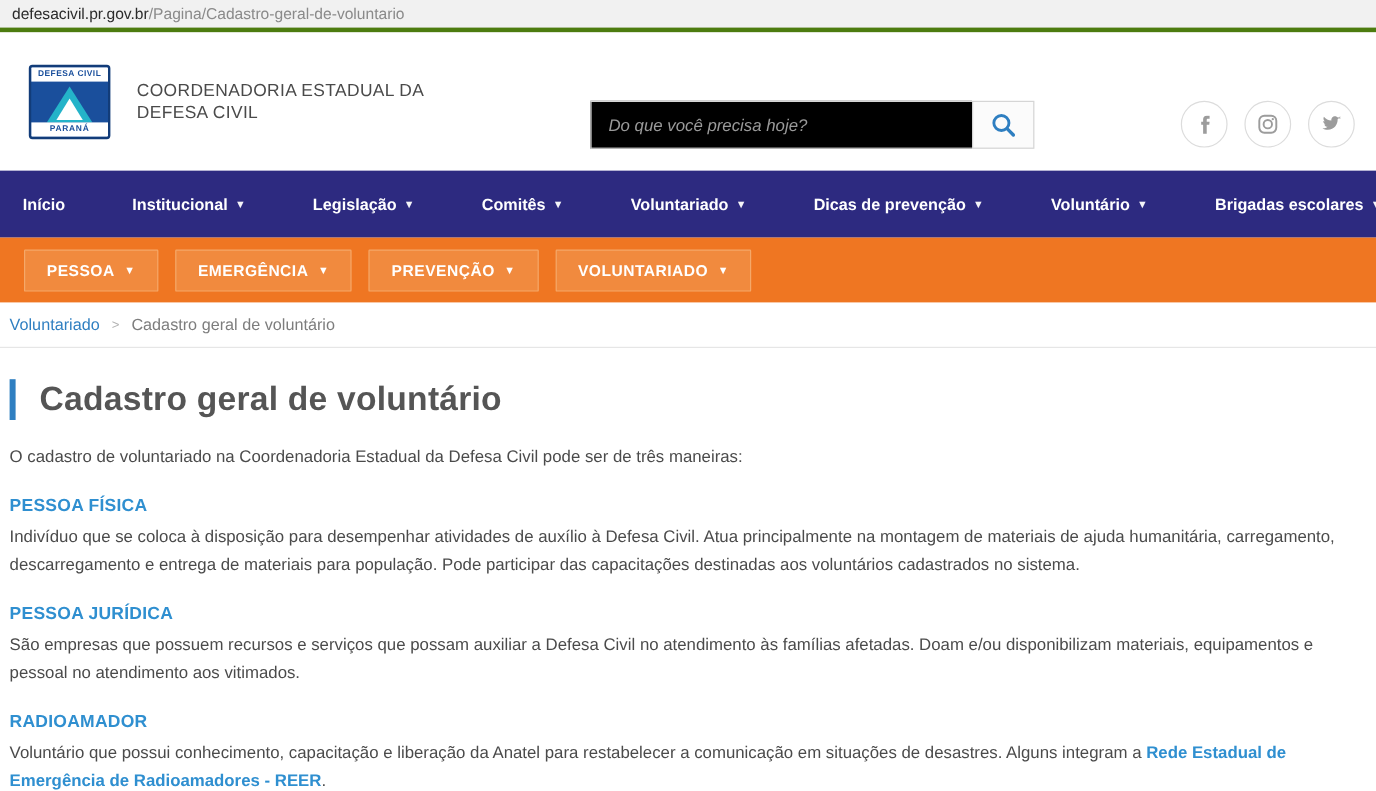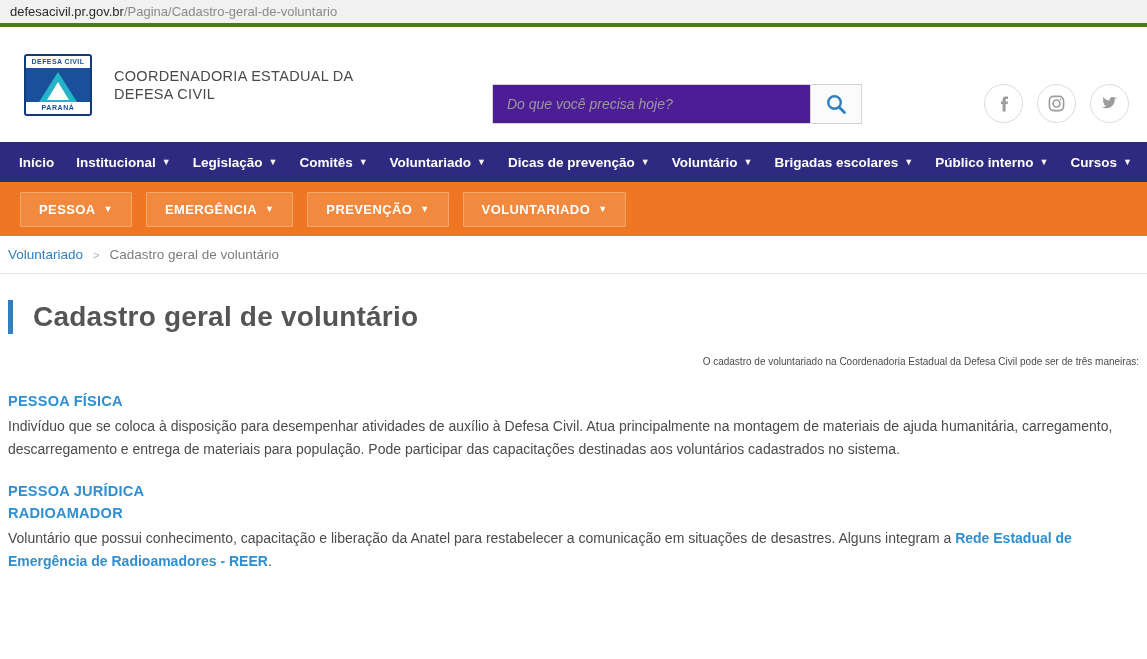--- a/index.html
+++ b/index.html
@@ -97,21 +97,21 @@
   .searchinput {
     flex: 1;
     border: 1px solid #d5d5d5;
     border-right: none;
     padding: 0 14px;
     font-size: 14px;
     font-style: italic;
     color: #8c8c8c;
     font-family: "Liberation Sans", sans-serif;
     outline: none;
-    background: #4c1d95;
+    background: #000000;
   }
   .searchinput::placeholder { color: #9a9a9a; font-style: italic; }
   .searchbtn {
     width: 52px;
     border: 1px solid #d5d5d5;
     background: #fbfbfb;
     display: flex; align-items: center; justify-content: center;
     cursor: pointer;
   }
   .socials {
@@ -123,26 +123,27 @@
     width: 39px; height: 39px;
     border: 1px solid #dcdcdc;
     border-radius: 50%;
     display: flex; align-items: center; justify-content: center;
     color: #9c9c9c;
     cursor: pointer;
   }
 
   
   .mainnav {
-    height: 40px;
+    height: 56px;
     background: #2d2a80;
     display: flex;
     align-items: stretch;
     padding-left: 8px;
     color: #fff;
+    gap: 34px;
   }
   .navitem {
     display: flex; align-items: center;
     padding: 0 11px;
     font-size: 13.5px;
     font-weight: bold;
     color: #ffffff;
     white-space: nowrap;
     cursor: pointer;
   }
@@ -207,24 +208,23 @@
     margin-right: 20px;
   }
   .pagetitle h1 {
     margin: 0;
     font-size: 28px;
     font-weight: bold;
     color: #555555;
     letter-spacing: .2px;
   }
   .intro {
-    font-size: 10px;
+    font-size: 14px;
     color: #4b4b4b;
     margin: 0 0 26px 0;
-    text-align: right;
   }
   .sec-title {
     color: #2f8fd0;
     font-size: 14.6px;
     font-weight: bold;
     margin: 0 0 6px 0;
     letter-spacing: .2px;
     cursor: pointer;
   }
   .sec-body {
@@ -356,16 +356,17 @@
     <div class="bar"></div>
     <h1>Cadastro geral de voluntário</h1>
   </div>
 
   <p class="intro">O cadastro de voluntariado na Coordenadoria Estadual da Defesa Civil pode ser de três maneiras:</p>
 
   <h2 class="sec-title">PESSOA FÍSICA</h2>
   <p class="sec-body">Indivíduo que se coloca à disposição para desempenhar atividades de auxílio à Defesa Civil. Atua principalmente na montagem de materiais de ajuda humanitária, carregamento, descarregamento e entrega de materiais para população. Pode participar das capacitações destinadas aos voluntários cadastrados no sistema.</p>
 
   <h2 class="sec-title">PESSOA JURÍDICA</h2>
+  <p class="sec-body">São empresas que possuem recursos e serviços que possam auxiliar a Defesa Civil no atendimento às famílias afetadas. Doam e/ou disponibilizam materiais, equipamentos e pessoal no atendimento aos vitimados.</p>
 
   <h2 class="sec-title">RADIOAMADOR</h2>
   <p class="sec-body"><span>Voluntário que possui conhecimento, capacitação e liberação da Anatel para restabelecer a comunicação em situações de desastres. Alguns integram a </span><a>Rede Estadual de Emergência de Radioamadores - REER</a><span>.</span></p>
 </div>
 
 </body></html>

